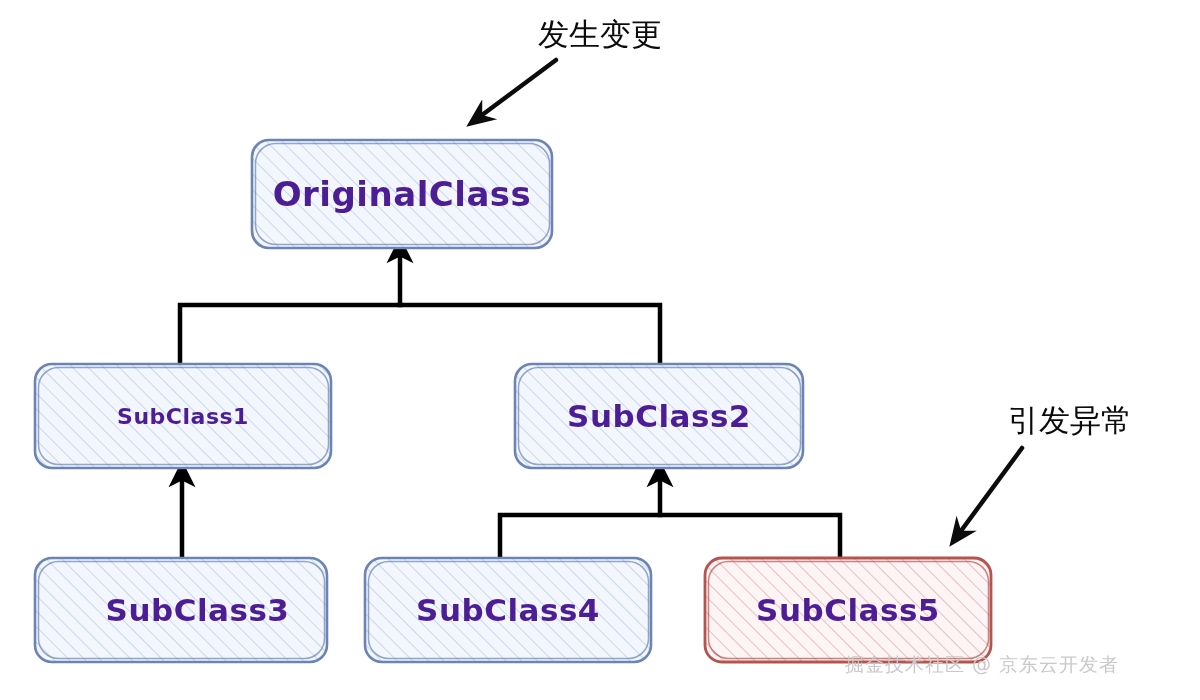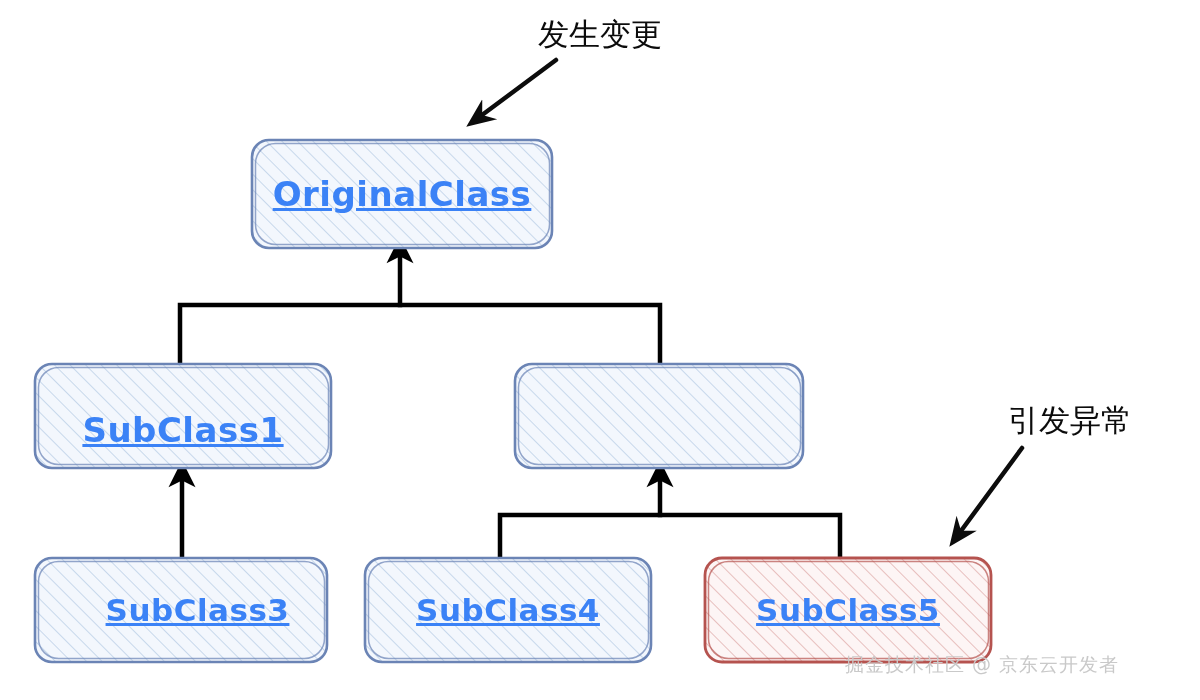--- a/index.html
+++ b/index.html
@@ -27,25 +27,24 @@
     width: 1200px;
     height: 700px;
   }
   .node-label {
     position: absolute;
     display: flex;
     align-items: center;
     justify-content: center;
     font-family: "DejaVu Sans", "Liberation Sans", sans-serif;
     font-weight: bold;
-    color: #3b82f6;
+    color: #4c1d95;
     letter-spacing: 0.5px;
     pointer-events: none;
     white-space: nowrap;
-    text-decoration: underline;
   }
   .annotation-label {
     position: absolute;
     font-family: "DejaVu Sans", "Liberation Sans", sans-serif;
     font-weight: 400;
     color: #0c0c0c;
     white-space: nowrap;
   }
   .watermark {
     position: absolute;
@@ -137,22 +136,23 @@
     </g>
 
     <g stroke="#0c0c0c" stroke-width="4.5" fill="none" stroke-linecap="round">
       <line x1="556" y1="60" x2="478" y2="118" marker-end="url(#note-arrow)"></line>
       <line x1="1022" y1="448" x2="958" y2="535" marker-end="url(#note-arrow)"></line>
     </g>
   </svg>
 
   <div class="node-label" style="left:252px; top:140px; width:300px; height:108px; font-size:34px;">OriginalClass</div>
 
-  <div class="node-label" style="left:35px; top:364px; width:296px; height:104px; font-size:34px;margin-top:14px;">SubClass1</div>
+  <div class="node-label" style="left:35px; top:364px; width:296px; height:104px; font-size:22px;">SubClass1</div>
 
+  <div class="node-label" style="left:515px; top:364px; width:288px; height:104px; font-size:31px;">SubClass2</div>
 
   <div class="node-label" style="left:35px; top:558px; width:325px; height:104px; font-size:31px;">SubClass3</div>
 
   <div class="node-label" style="left:365px; top:558px; width:286px; height:104px; font-size:31px;">SubClass4</div>
 
   <div class="node-label" style="left:705px; top:558px; width:286px; height:104px; font-size:31px;border-radius:6px;">SubClass5</div>
 
   <div class="annotation-label" style="left:1008px; top:400px; font-size:31px;">引发异常</div>
 
   <div class="annotation-label" style="left:538px; top:14px; font-size:31px;">发生变更</div>

